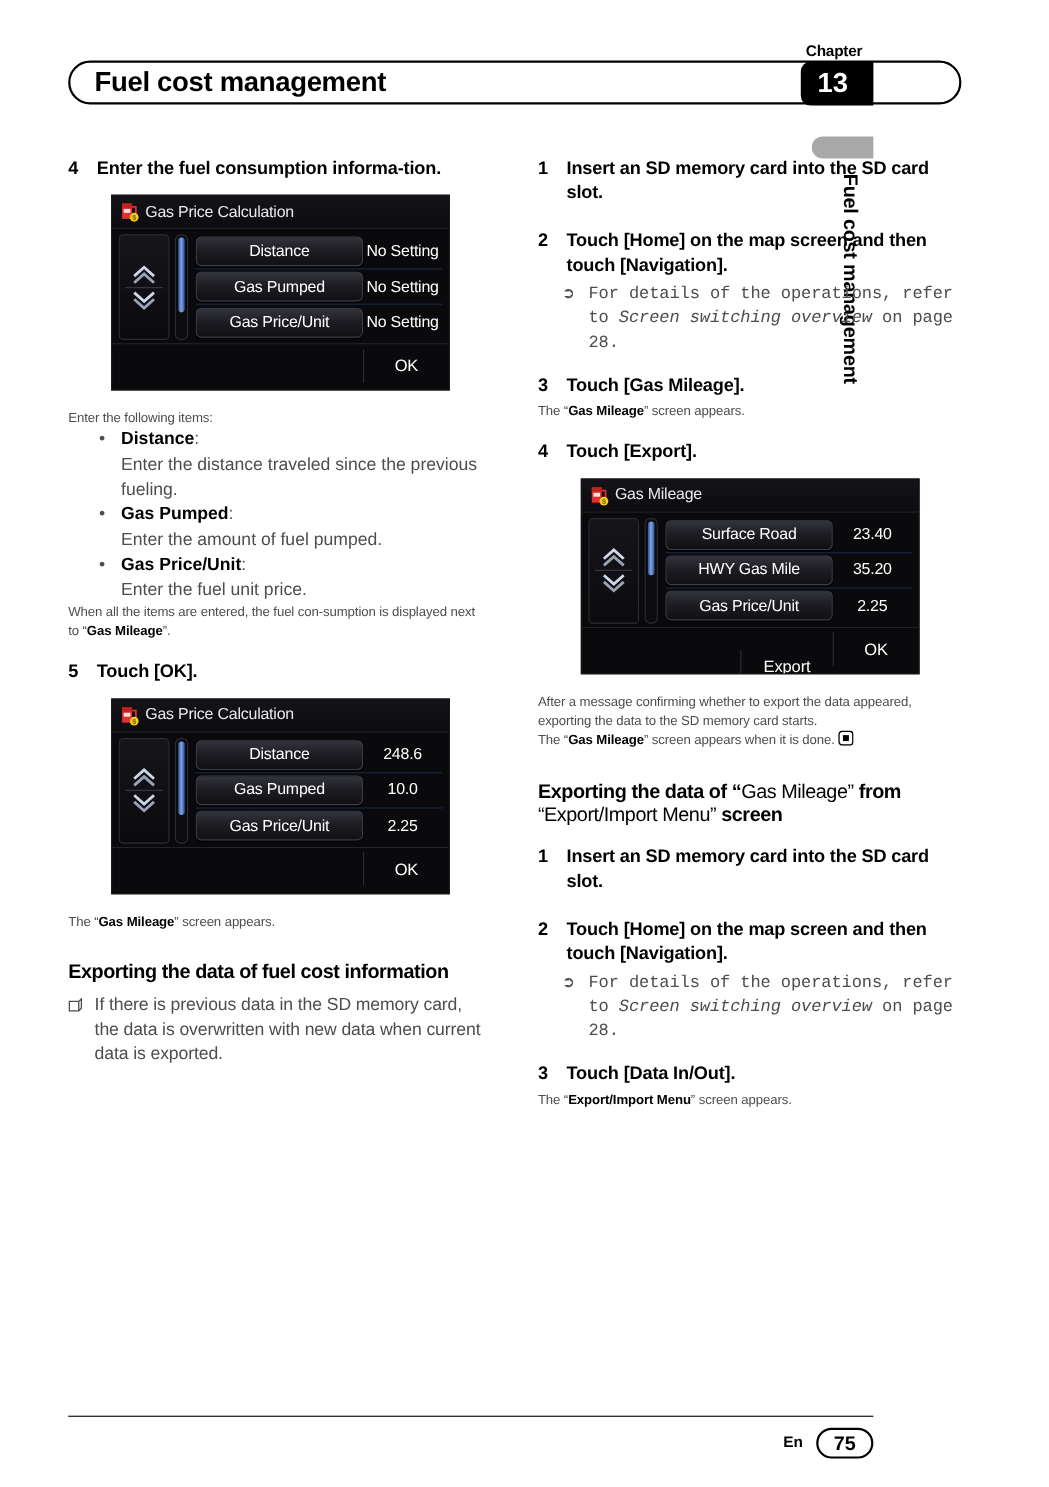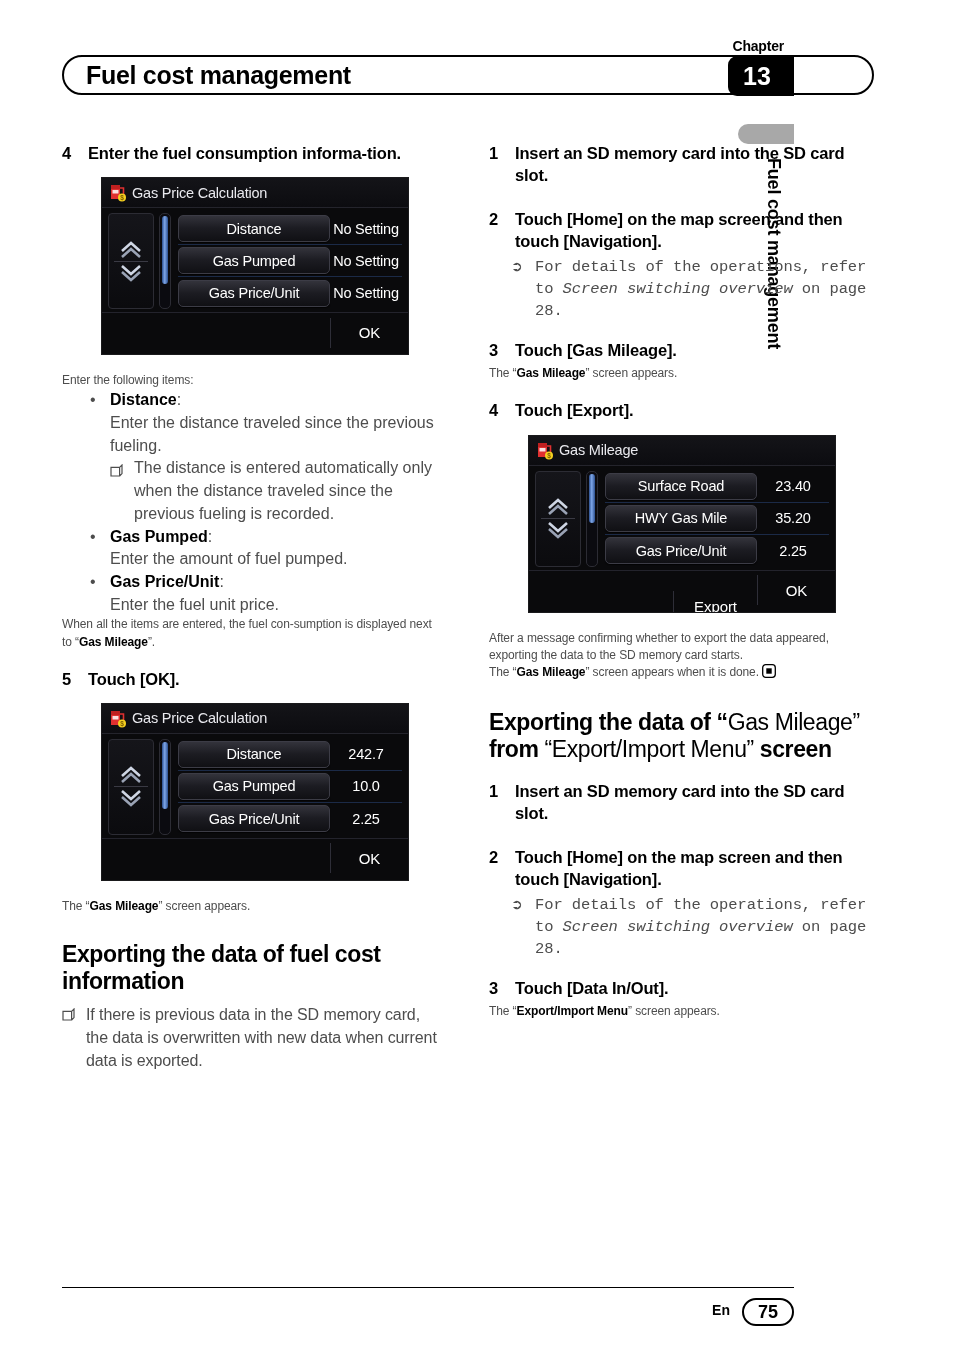--- a/index.html
+++ b/index.html
@@ -109,21 +109,21 @@
   }
   .bullet .dot { width: 20px; flex: none; font-size: 16px; line-height:1.42;}
   .bullet .bterm { font-weight: bold; color: #000; }
   .bullet .bdesc { padding-left: 20px; font-size: 16px; line-height: 1.42; color: #4d4d4d; }
   .subnote { display: flex; padding-left: 20px; font-size: 16px; line-height: 1.42; color: #4d4d4d; }
   .subnote .marker { width: 24px; flex: none; padding-top: 4px; }
   .subnote .ntxt { flex: 1; }
 
   
   .sec-head {
-    font-size: 23px; line-height: 1.18;
+    font-size: 18px; line-height: 1.18;
     font-weight: bold; color: #000; letter-spacing: -0.4px;
   }
   .sec-head .lt { font-weight: 500; }
 
   
   .device {
     position: relative;
     background: #0a0a0c;
     border: 1px solid #1a1a1c;
     overflow: hidden;
@@ -285,28 +285,20 @@
     <div class="gap-m"></div>
 
     <div class="body">Enter the following items:</div>
 
     <div class="bullet">
       <div class="bhead">
         <span class="dot">•</span>
         <span><span class="bterm">Distance</span>:</span>
       </div>
       <div class="bdesc">Enter the distance traveled since the previous fueling.</div>
-      <div class="subnote">
-        <span class="marker">
-          <svg width="13" height="13" viewBox="0 0 13 13">
-            <path d="M1 3.4 L9.6 3.4 L9.6 12 L1 12 Z M9.6 3.4 L12 1 L12 9.6 L9.6 12" fill="none" stroke="#4d4d4d" stroke-width="1.2"></path>
-          </svg>
-        </span>
-        <span class="ntxt">The distance is entered automatically only when the distance traveled since the previous fueling is recorded.</span>
-      </div>
     </div>
 
     <div class="bullet">
       <div class="bhead">
         <span class="dot">•</span>
         <span><span class="bterm">Gas Pumped</span>:</span>
       </div>
       <div class="bdesc">Enter the amount of fuel pumped.</div>
     </div>
 
@@ -353,21 +345,21 @@
             <path d="M4 4 L13 12 L22 4" stroke="#cfd6e4" stroke-width="2.6" fill="none"></path>
             <path d="M4 10 L13 18 L22 10" stroke="#9aa3b5" stroke-width="2.6" fill="none"></path>
           </svg>
         </div>
         <div class="scrollbar">
           <div class="thumb" style="height:72%;"></div>
         </div>
         <div class="rows">
           <div class="row">
             <div class="rowbtn">Distance</div>
-            <div class="rowval">242.7</div>
+            <div class="rowval">248.6</div>
           </div>
           <div class="row">
             <div class="rowbtn">Gas Pumped</div>
             <div class="rowval">10.0</div>
           </div>
           <div class="row">
             <div class="rowbtn">Gas Price/Unit</div>
             <div class="rowval">2.25</div>
           </div>
         </div>

